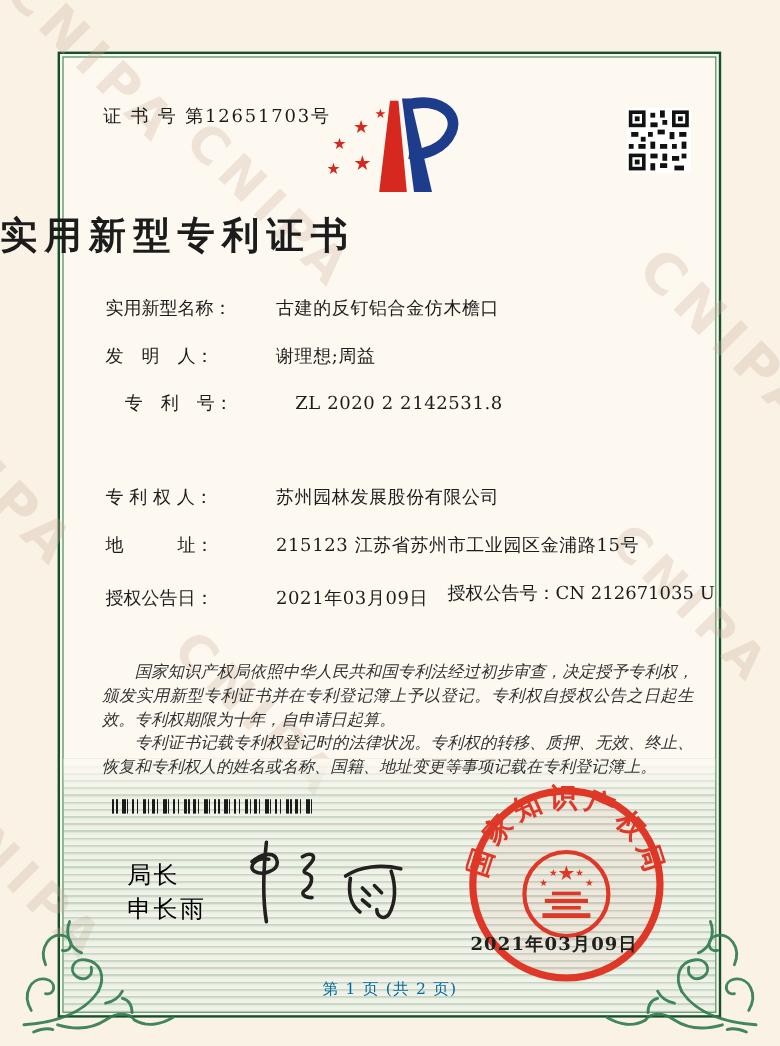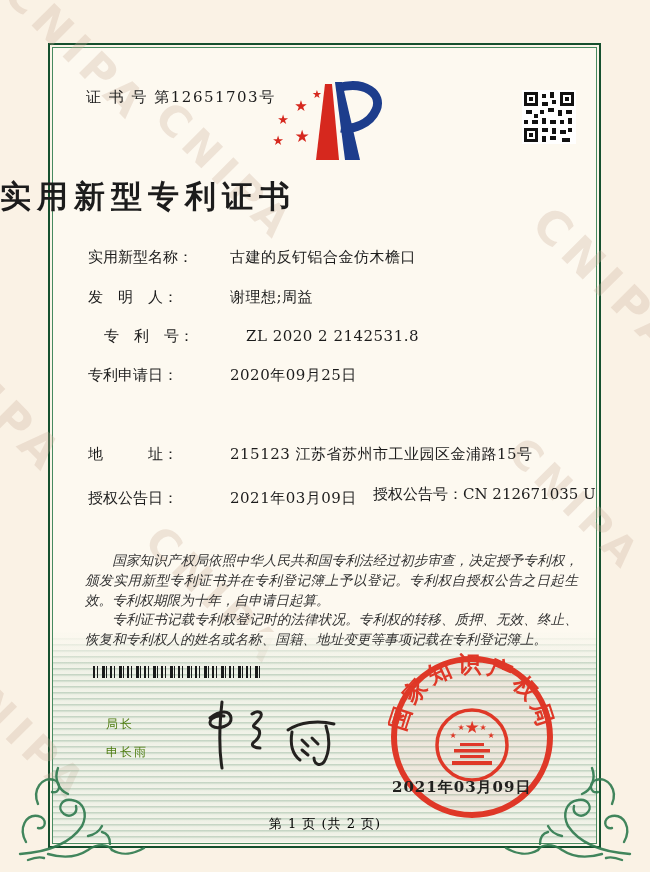--- a/index.html
+++ b/index.html
@@ -57,33 +57,33 @@
   .paras p{margin:0; text-indent:2em;}
   .barcode{
     position:absolute; left:93px; top:666px; width:167px; height:12px;
     background:repeating-linear-gradient(90deg,
       #1a1a1a 0 2px, transparent 2px 4px,
       #1a1a1a 4px 5px, transparent 5px 9px,
       #1a1a1a 9px 12px, transparent 12px 13px,
       #1a1a1a 13px 14px, transparent 14px 17px);
   }
   .signer{
-    position:absolute; left:106px; font-size:12px; letter-spacing:2px;
-    font-family:"DejaVu Sans","Liberation Sans",sans-serif; color:#4d7c0f;
+    position:absolute; left:106px; font-size:20px; letter-spacing:2px;
+    font-family:"DejaVu Sans","Liberation Sans",sans-serif; color:#000000;
   }
   .signer.t1{top:716px;} .signer.t2{top:744px;text-align:right;}
   .signature{position:absolute; left:196px; top:696px; width:150px; height:80px;}
   .seal{position:absolute; left:388px; top:653px; width:168px; height:168px; opacity:0.93;}
   .seal-date{
     position:absolute; left:392px; top:778px; font-size:15px; font-weight:bold;
     letter-spacing:1px; color:#20201e; white-space:nowrap;
   }
   .footer{
     position:absolute; left:0; top:815px; width:650px; text-align:center;
-    font-size:13px; letter-spacing:1px; color:#000000;
+    font-size:13px; letter-spacing:1px; color:#0369a1;
   }
   .ornament{position:absolute; width:132px; height:102px;}
   .ornament.left{left:14px; top:762px;}
   .ornament.right{left:504px; top:762px; transform:scaleX(-1);}
 </style>
 </head>
 <body>
 
 <div class="page">
 
@@ -159,22 +159,22 @@
 
     <div class="field" style="top:288px;">
       <span class="lbl">发　明　人：</span><span class="val">谢理想;周益</span>
     </div>
     <div class="field" style="top:248px;">
       <span class="lbl">实用新型名称：</span><span class="val">古建的反钉铝合金仿木檐口</span>
     </div>
     <div class="field" style="top:327px;margin-left:16px;">
       <span class="lbl">专　利　号：</span><span class="val">ZL 2020 2 2142531.8</span>
     </div>
-    <div class="field" style="top:366px;">
-      <span class="lbl">专利申请日：</span><span class="val">2020年09月25日</span>
+    <div class="field" style="top:405px;">
+      <span class="lbl">专 利 权 人：</span><span class="val">苏州园林发展股份有限公司</span>
     </div>
     <div class="field" style="top:445px;">
       <span class="lbl">地　　　址：</span><span class="val">215123 江苏省苏州市工业园区金浦路15号</span>
     </div>
     <div class="field" style="top:489px;">
       <span class="lbl">授权公告日：</span><span class="val">2021年03月09日</span>
     </div>
     <div class="grant-no" style="top:485px;padding-left:33px;">
       <span class="lbl2">授权公告号：</span><span class="val">CN 212671035 U</span>
     </div>

